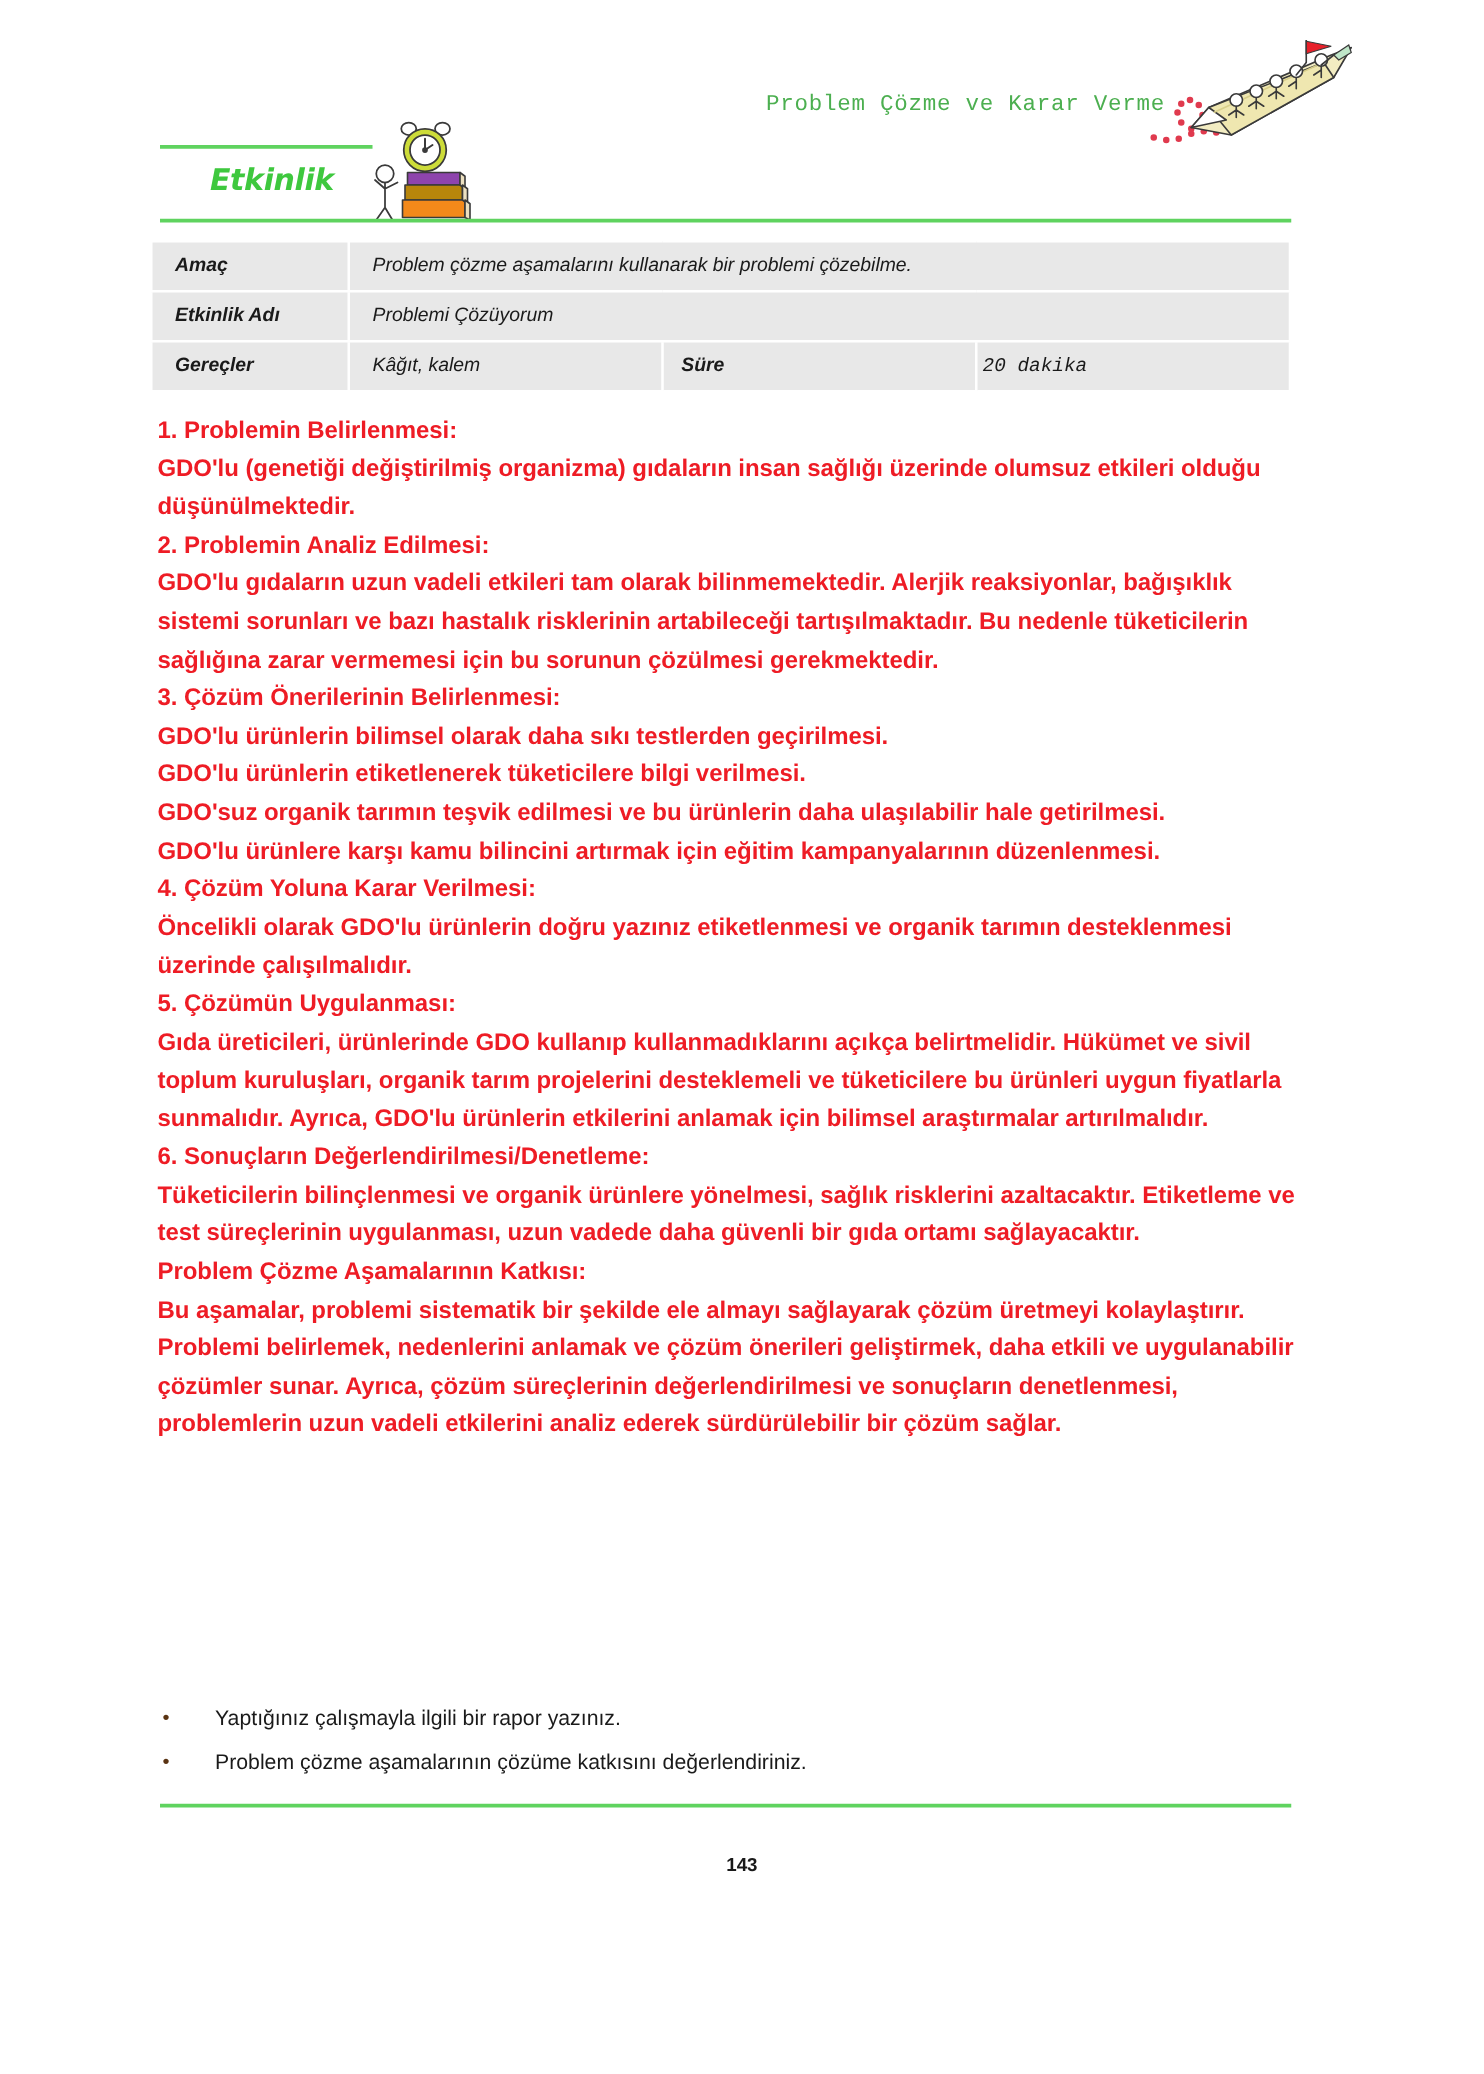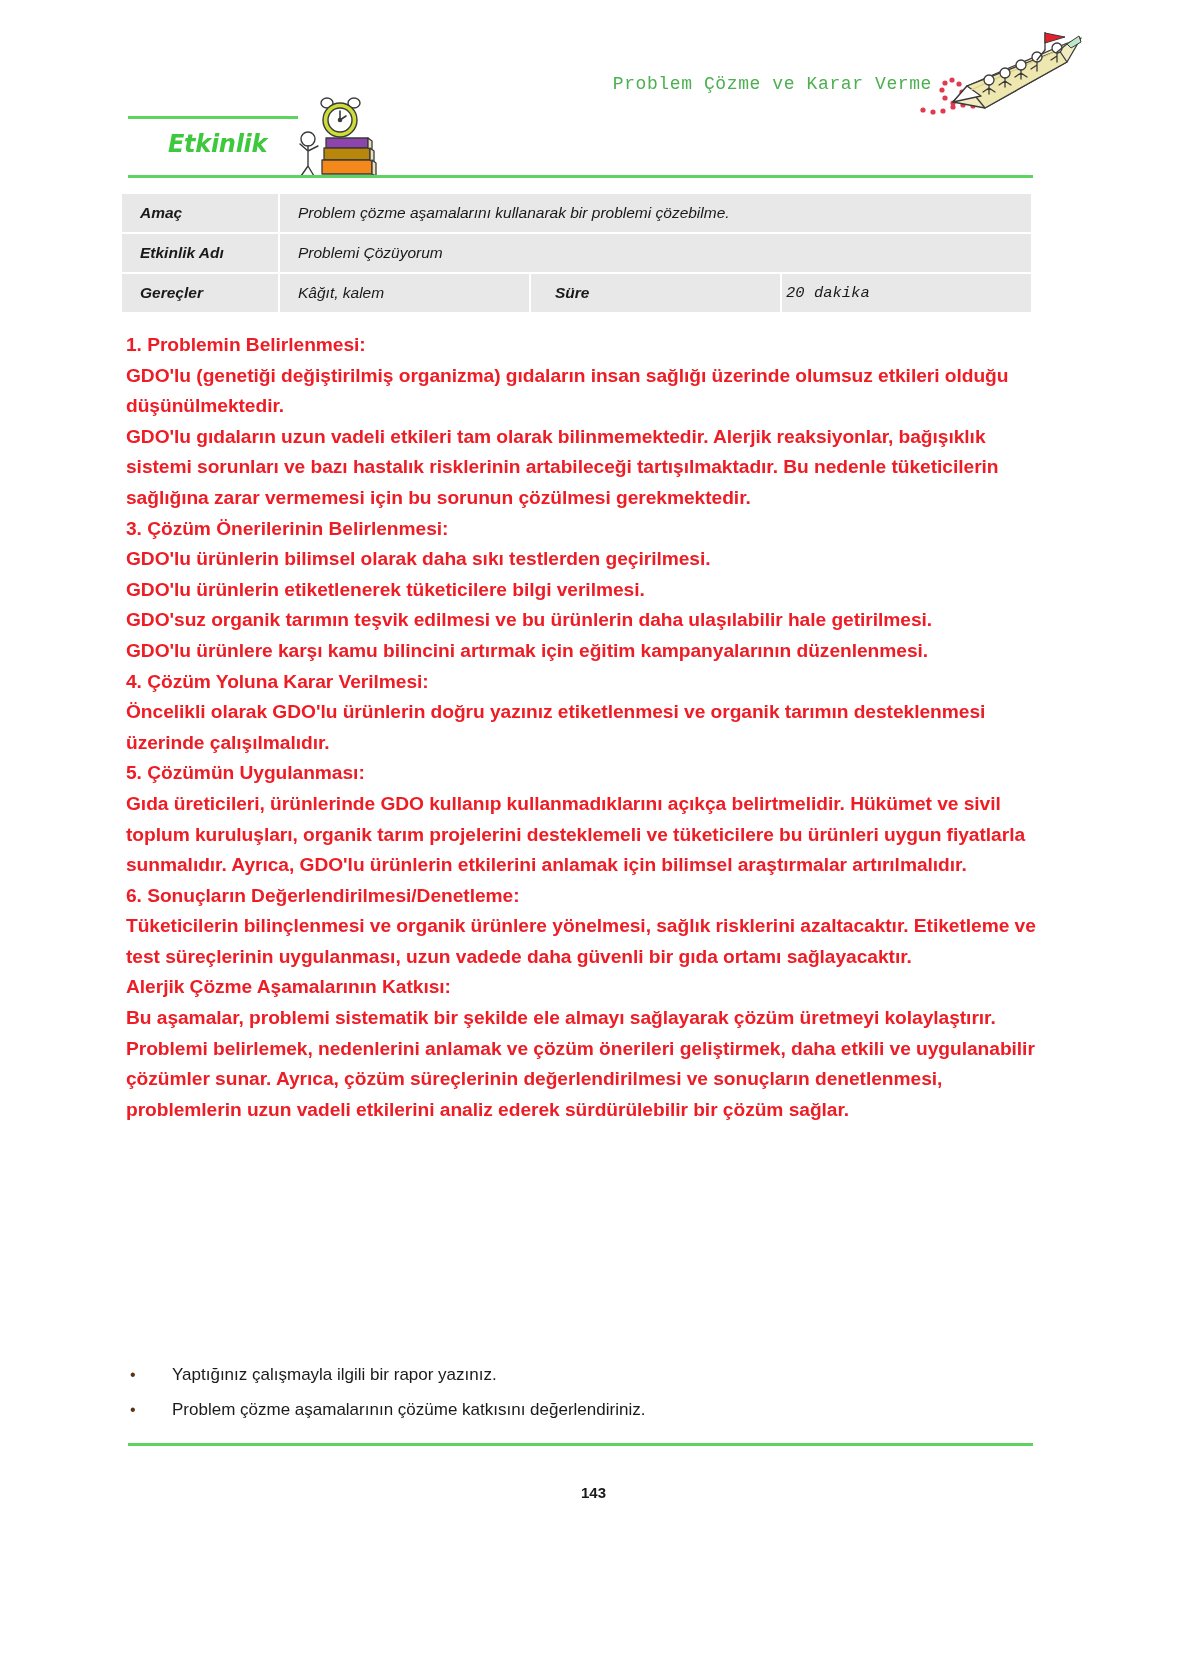--- a/index.html
+++ b/index.html
@@ -121,21 +121,21 @@
     width: 126px;
     padding-left: 18px;
   }
   .info-table td.value {
     font-weight: normal;
   }
   .info-table td.sure-label {
     font-weight: bold;
     width: 54px;
     text-align: left;
-    padding-left: 24px;
+    padding-left: 14px;
   }
   .info-table td.sure-value {
     width: 124px;
     padding-left: 4px;
     font-family: Liberation Mono, monospace;
   }
 
   
   .report {
     position: absolute;
@@ -303,33 +303,34 @@
         <td class="value">Kâğıt, kalem</td>
         <td class="sure-label">Süre</td>
         <td class="sure-value">20 dakika</td>
       </tr>
     </tbody>
   </table>
 
   <div class="report">
     <p>1. Problemin Belirlenmesi:</p>
     <p>GDO'lu (genetiği değiştirilmiş organizma) gıdaların insan sağlığı üzerinde olumsuz etkileri olduğu düşünülmektedir.</p>
+    <p>2. Problemin Analiz Edilmesi:</p>
     <p>GDO'lu gıdaların uzun vadeli etkileri tam olarak bilinmemektedir. Alerjik reaksiyonlar, bağışıklık sistemi sorunları ve bazı hastalık risklerinin artabileceği tartışılmaktadır. Bu nedenle tüketicilerin sağlığına zarar vermemesi için bu sorunun çözülmesi gerekmektedir.</p>
     <p>3. Çözüm Önerilerinin Belirlenmesi:</p>
     <p>GDO'lu ürünlerin bilimsel olarak daha sıkı testlerden geçirilmesi.</p>
     <p>GDO'lu ürünlerin etiketlenerek tüketicilere bilgi verilmesi.</p>
     <p>GDO'suz organik tarımın teşvik edilmesi ve bu ürünlerin daha ulaşılabilir hale getirilmesi.</p>
     <p>GDO'lu ürünlere karşı kamu bilincini artırmak için eğitim kampanyalarının düzenlenmesi.</p>
     <p>4. Çözüm Yoluna Karar Verilmesi:</p>
     <p>Öncelikli olarak GDO'lu ürünlerin doğru yazınız etiketlenmesi ve organik tarımın desteklenmesi üzerinde çalışılmalıdır.</p>
     <p>5. Çözümün Uygulanması:</p>
     <p>Gıda üreticileri, ürünlerinde GDO kullanıp kullanmadıklarını açıkça belirtmelidir. Hükümet ve sivil toplum kuruluşları, organik tarım projelerini desteklemeli ve tüketicilere bu ürünleri uygun fiyatlarla sunmalıdır. Ayrıca, GDO'lu ürünlerin etkilerini anlamak için bilimsel araştırmalar artırılmalıdır.</p>
     <p>6. Sonuçların Değerlendirilmesi/Denetleme:</p>
     <p>Tüketicilerin bilinçlenmesi ve organik ürünlere yönelmesi, sağlık risklerini azaltacaktır. Etiketleme ve test süreçlerinin uygulanması, uzun vadede daha güvenli bir gıda ortamı sağlayacaktır.</p>
-    <p>Alerjik Çözme Aşamalarının Katkısı:</p>
+    <p>Problem Çözme Aşamalarının Katkısı:</p>
     <p>Bu aşamalar, problemi sistematik bir şekilde ele almayı sağlayarak çözüm üretmeyi kolaylaştırır. Problemi belirlemek, nedenlerini anlamak ve çözüm önerileri geliştirmek, daha etkili ve uygulanabilir çözümler sunar. Ayrıca, çözüm süreçlerinin değerlendirilmesi ve sonuçların denetlenmesi, problemlerin uzun vadeli etkilerini analiz ederek sürdürülebilir bir çözüm sağlar.</p>
   </div>
 
   <div class="tasks">
     <div class="task-item">
       <span class="task-bullet">•</span>
       <span class="task-text">Yaptığınız çalışmayla ilgili bir rapor yazınız.</span>
     </div>
     <div class="task-item">
       <span class="task-bullet">•</span>

